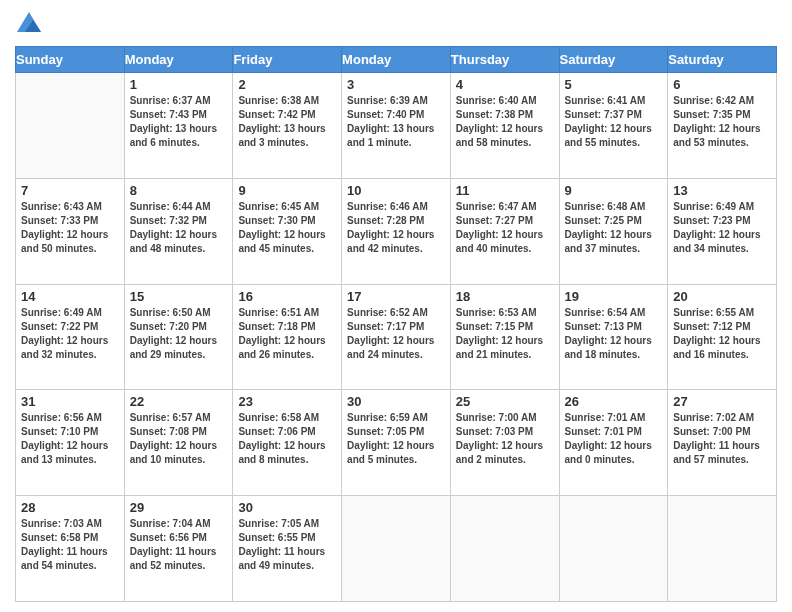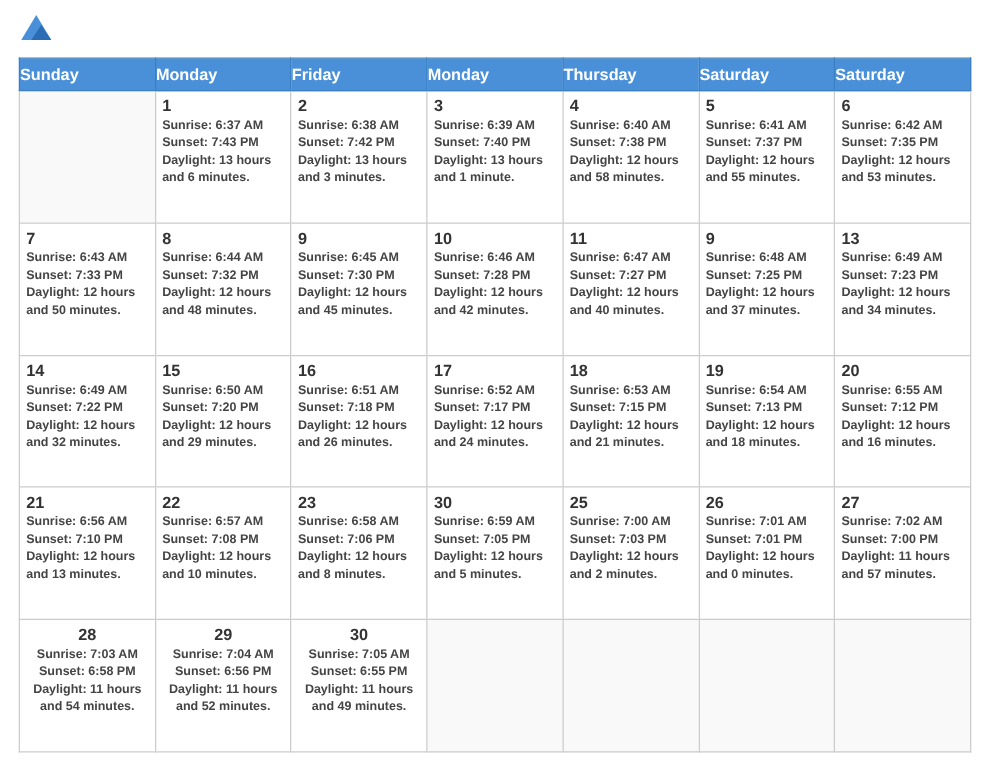--- a/index.html
+++ b/index.html
@@ -94,21 +94,20 @@
       margin-bottom: 2px;
     }
     .day-info {
       font-size: 10px;
       color: #444;
       line-height: 1.4;
       font-weight: bold;
     }
     .last-row td {
       height: 70px;
-      text-align: center;
     }
   </style>
 </head>
 <body>
 
 <div class="page">
   <div class="header">
     <div class="logo">
       <svg class="logo-icon" viewBox="0 0 28 28">
         <polygon points="14,2 26,22 2,22" fill="#4a90d9"></polygon>
@@ -220,21 +219,21 @@
             <span class="day-number">19</span>
             <div class="day-info">Sunrise: 6:54 AM<br>Sunset: 7:13 PM<br>Daylight: 12 hours and 18 minutes.</div>
           </td>
           <td>
             <span class="day-number">20</span>
             <div class="day-info">Sunrise: 6:55 AM<br>Sunset: 7:12 PM<br>Daylight: 12 hours and 16 minutes.</div>
           </td>
         </tr>
         <tr>
           <td>
-            <span class="day-number">21</span>
+            <span class="day-number">31</span>
             <div class="day-info">Sunrise: 6:56 AM<br>Sunset: 7:10 PM<br>Daylight: 12 hours and 13 minutes.</div>
           </td>
           <td>
             <span class="day-number">22</span>
             <div class="day-info">Sunrise: 6:57 AM<br>Sunset: 7:08 PM<br>Daylight: 12 hours and 10 minutes.</div>
           </td>
           <td>
             <span class="day-number">23</span>
             <div class="day-info">Sunrise: 6:58 AM<br>Sunset: 7:06 PM<br>Daylight: 12 hours and 8 minutes.</div>
           </td>

